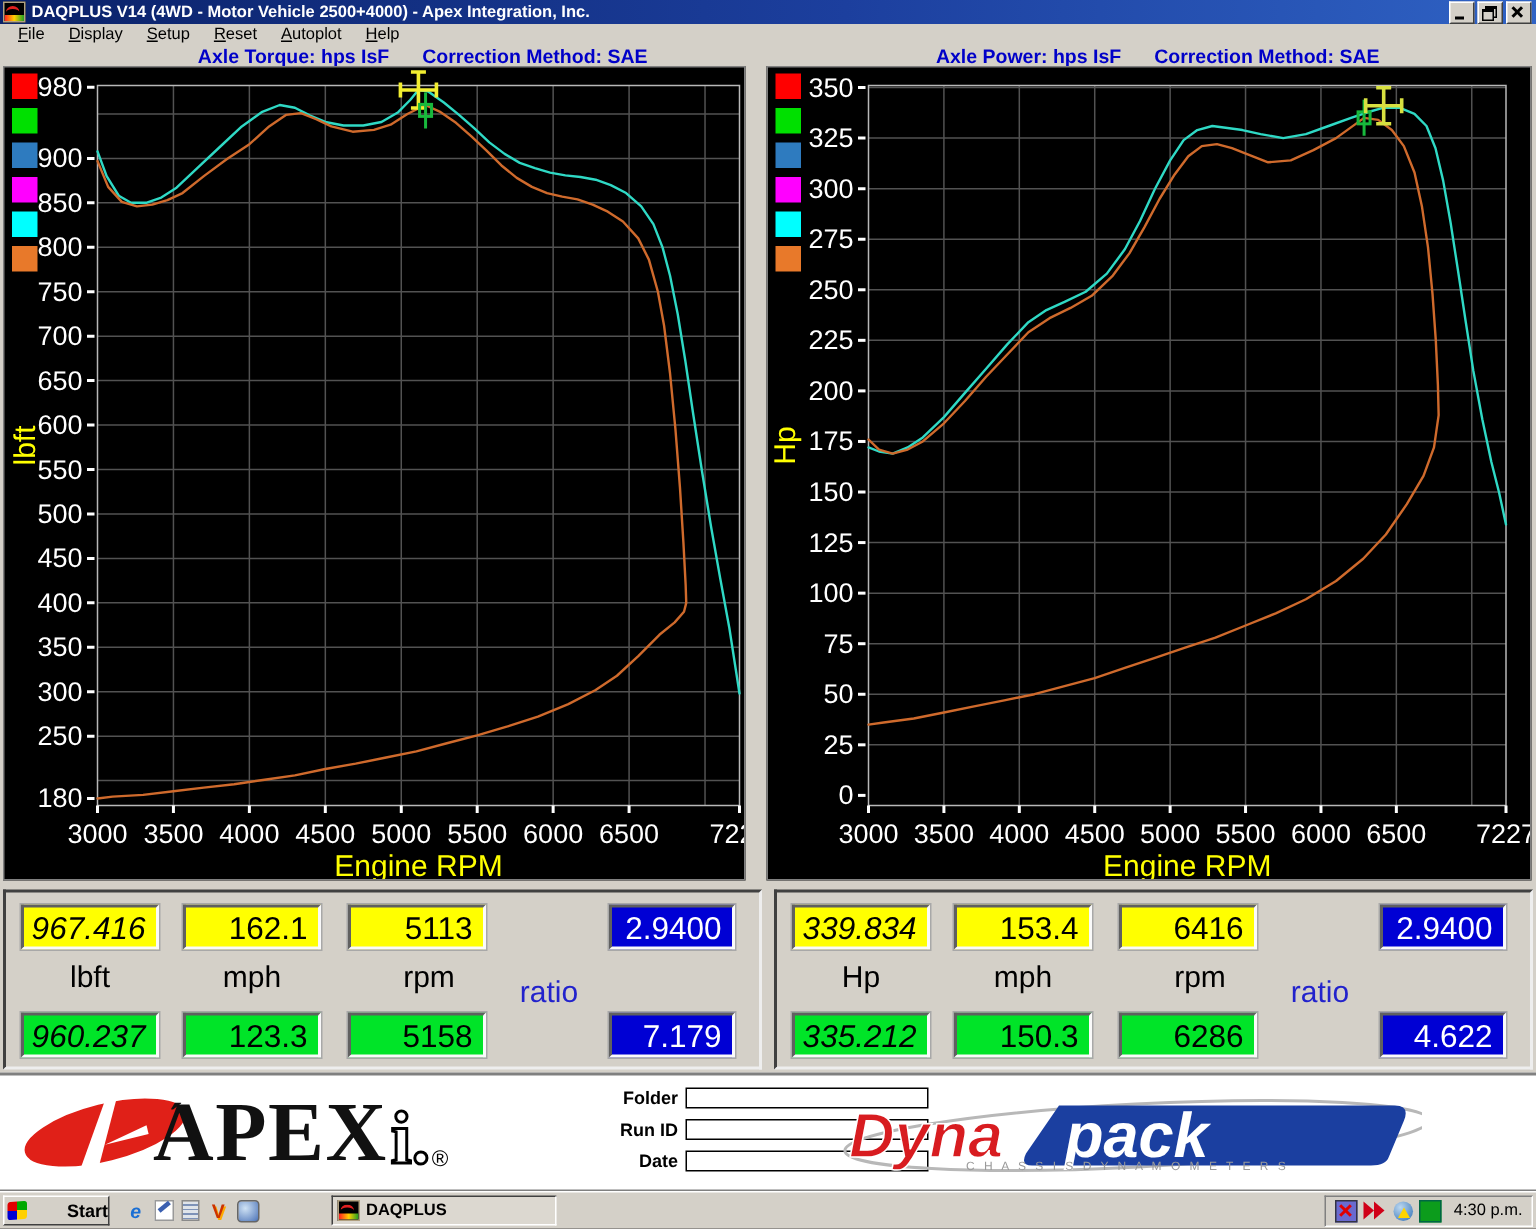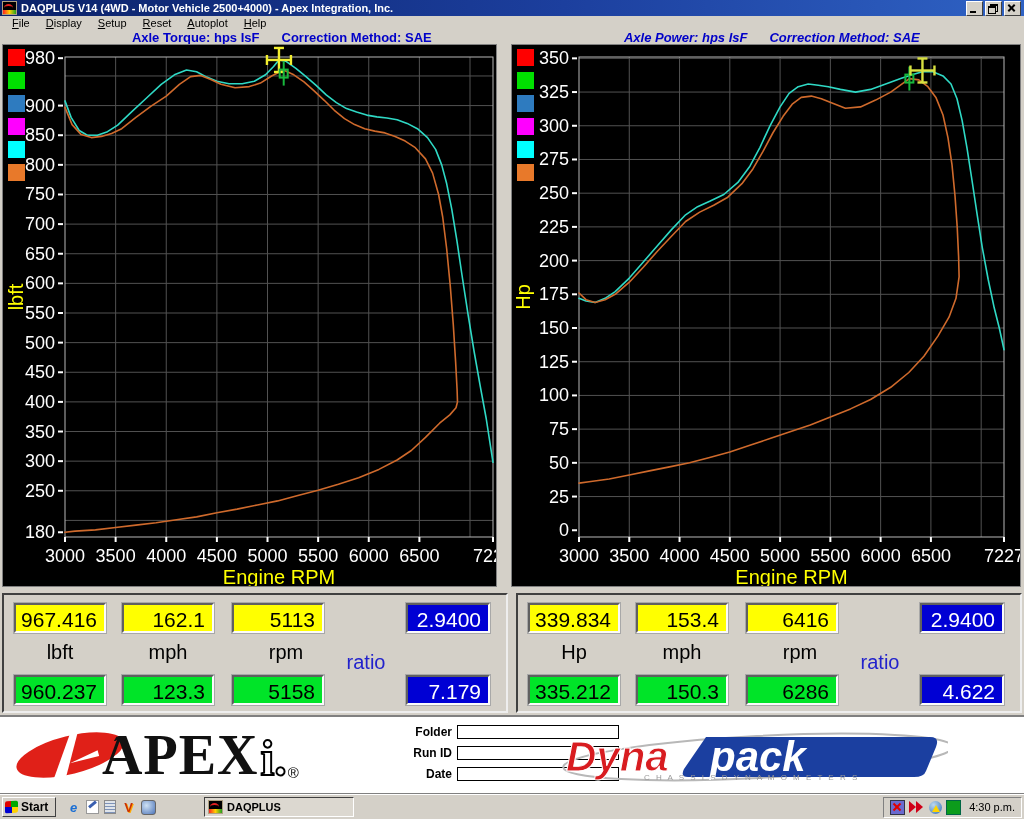--- a/index.html
+++ b/index.html
@@ -17,41 +17,41 @@
   .glyph-restore::after{content:"";position:absolute;left:2px;top:4px;width:6px;height:5px;border:1px solid #000;border-top-width:2px;background:#d4d0c8;}
   .glyph-close::before,.glyph-close::after{content:"";position:absolute;left:2px;top:5px;width:9px;height:2px;background:#000;}
   .glyph-close::before{transform:rotate(45deg);} .glyph-close::after{transform:rotate(-45deg);}
   
   .menubar{height:14px;display:flex;align-items:center;padding-left:4px;font-size:11px;color:#000;}
   .menu-item{padding:0 8px;cursor:default;text-align:center;}
   .menu-item::first-letter{text-decoration:underline;}
   
   .chart-headers{height:14px;display:flex;font-size:13px;font-weight:bold;color:#0000c8;}
   .header-cell{display:flex;justify-content:center;gap:22px;align-items:center;}
-  .header-cell.hl{width:497px;padding-left:44px;} .header-cell.hr{width:527px;font-style:italic;}
+  .header-cell.hl{width:497px;padding-left:44px;} .header-cell.hr{width:527px;}
   
   .charts-row{height:547px;display:flex;background:#d4d0c8;}
   .chart-panel{position:relative;height:543px;background:#000;border:1px solid #808080;box-sizing:border-box;}
   .chart-panel.left{width:495px;margin-left:2px;}
   .chart-panel.right{width:510px;margin-left:14px;}
   .chart-panel svg{position:absolute;left:0;top:0;}
   .legend{position:absolute;left:5px;top:4px;display:flex;flex-direction:column;gap:6px;z-index:2;}
   .legend .sw{width:17px;height:17px;}
   
   .data-row{height:124px;display:flex;}
   .data-panel{position:relative;width:506px;height:120px;margin-top:2px;background:#d4d0c8;
               border:2px solid;border-color:#404040 #eeeeee #eeeeee #404040;box-sizing:border-box;}
   .data-panel.pl{margin-left:2px;} .data-panel.pr{margin-left:8px;}
   .val-box{position:absolute;height:30px;line-height:30px;font-size:21px;text-align:right;
            padding-right:7px;box-sizing:border-box;border:2px solid;border-color:#606060 #fafafa #fafafa #606060;
            outline:1px solid #a8a8a8;}
   .val-box.yellow{background:#ffff00;color:#000;}
   .val-box.green{background:#00e428;color:#000;}
   .val-box.blue{background:#0000d4;color:#fff;}
-  .b1{left:10px;width:92px;} .b2{left:118px;width:92px;} .b3{left:228px;width:92px;}
+  .b1{left:10px;width:92px;font-style:italic;} .b2{left:118px;width:92px;} .b3{left:228px;width:92px;}
   .br{left:402px;width:84px;}
   .rowtop{top:8px;} .rowbot{top:80px;}
   .unit{position:absolute;top:46px;width:92px;text-align:center;font-size:20px;color:#000;}
   .u1{left:10px;} .u2{left:118px;} .u3{left:236px;}
   .bluelabel{position:absolute;left:328px;width:68px;text-align:center;font-size:20px;color:#2222cc;margin-top:44px;}
   .lab-top{top:12px;} .lab-bot{top:84px;}
   
   .logo-strip{position:relative;height:79px;background:#fff;border-top:2px solid;border-color:#808080;
               border-bottom:1px solid #808080;box-sizing:border-box;}
   .apex-logo{position:absolute;left:10px;top:6px;display:flex;align-items:flex-end;}
@@ -61,22 +61,22 @@
   .apex-i{font-family:"Liberation Serif",serif;font-weight:bold;font-size:50px;line-height:50px;color:#fff;
           -webkit-text-stroke:2px #000;margin-left:2px;}
   .apex-reg{font-size:15px;color:#000;margin-left:1px;margin-bottom:2px;}
   .field-rows{position:absolute;left:360px;top:8px;}
   .field-row{display:flex;align-items:center;margin-bottom:7px;}
   .field-row label{width:92px;text-align:right;font-size:12px;font-weight:bold;color:#000;margin-right:5px;}
   .field-row input{width:156px;height:12px;border:1px solid #000;background:#fff;font-size:11px;padding:0 2px;}
   .dynapack{position:absolute;left:548px;top:14px;}
   
   .taskbar{height:25px;background:#d4d0c8;border-top:1px solid #fff;display:flex;align-items:center;padding:0 2px;box-sizing:border-box;}
-  .start-btn{width:54px;height:20px;background:#d4d0c8;border:1px solid;border-color:#fff #404040 #404040 #fff;
-             display:flex;align-items:center;gap:3px;padding-left:2px;box-sizing:border-box;}
+  .start-btn{width:71px;height:20px;background:#d4d0c8;border:1px solid;border-color:#fff #404040 #404040 #fff;
+             display:flex;align-items:center;gap:3px;padding-left:2px;box-sizing:border-box;justify-content:space-between;}
   .start-btn span.lbl{font-size:12px;font-weight:bold;}
   .win-flag{width:13px;height:12px;border-radius:2px;transform:skewY(-4deg);
             background:conic-gradient(#00a800 0 90deg,#ffd000 90deg 180deg,#0000d0 180deg 270deg,#e00000 270deg 360deg);}
   .quicklaunch{display:flex;align-items:center;gap:5px;margin-left:10px;}
   .ql{width:15px;height:15px;display:flex;align-items:center;justify-content:center;font-size:13px;font-weight:bold;}
   .ie-icon{color:#1b6fd4;font-style:italic;}
   .compose-icon{background:#fff;border:1px solid #999;width:11px;height:12px;position:relative;}
   .compose-icon::after{content:"";position:absolute;left:1px;top:2px;width:9px;height:3px;background:#3a5fb0;transform:rotate(-40deg);}
   .document-icon{background:repeating-linear-gradient(#dfe4ea 0 2px,#7d92b8 2px 3px);width:10px;height:12px;border:1px solid #8a8a8a;}
   .winamp-icon{color:#cc3300;text-shadow:1px 1px 0 #ffaa00;}

